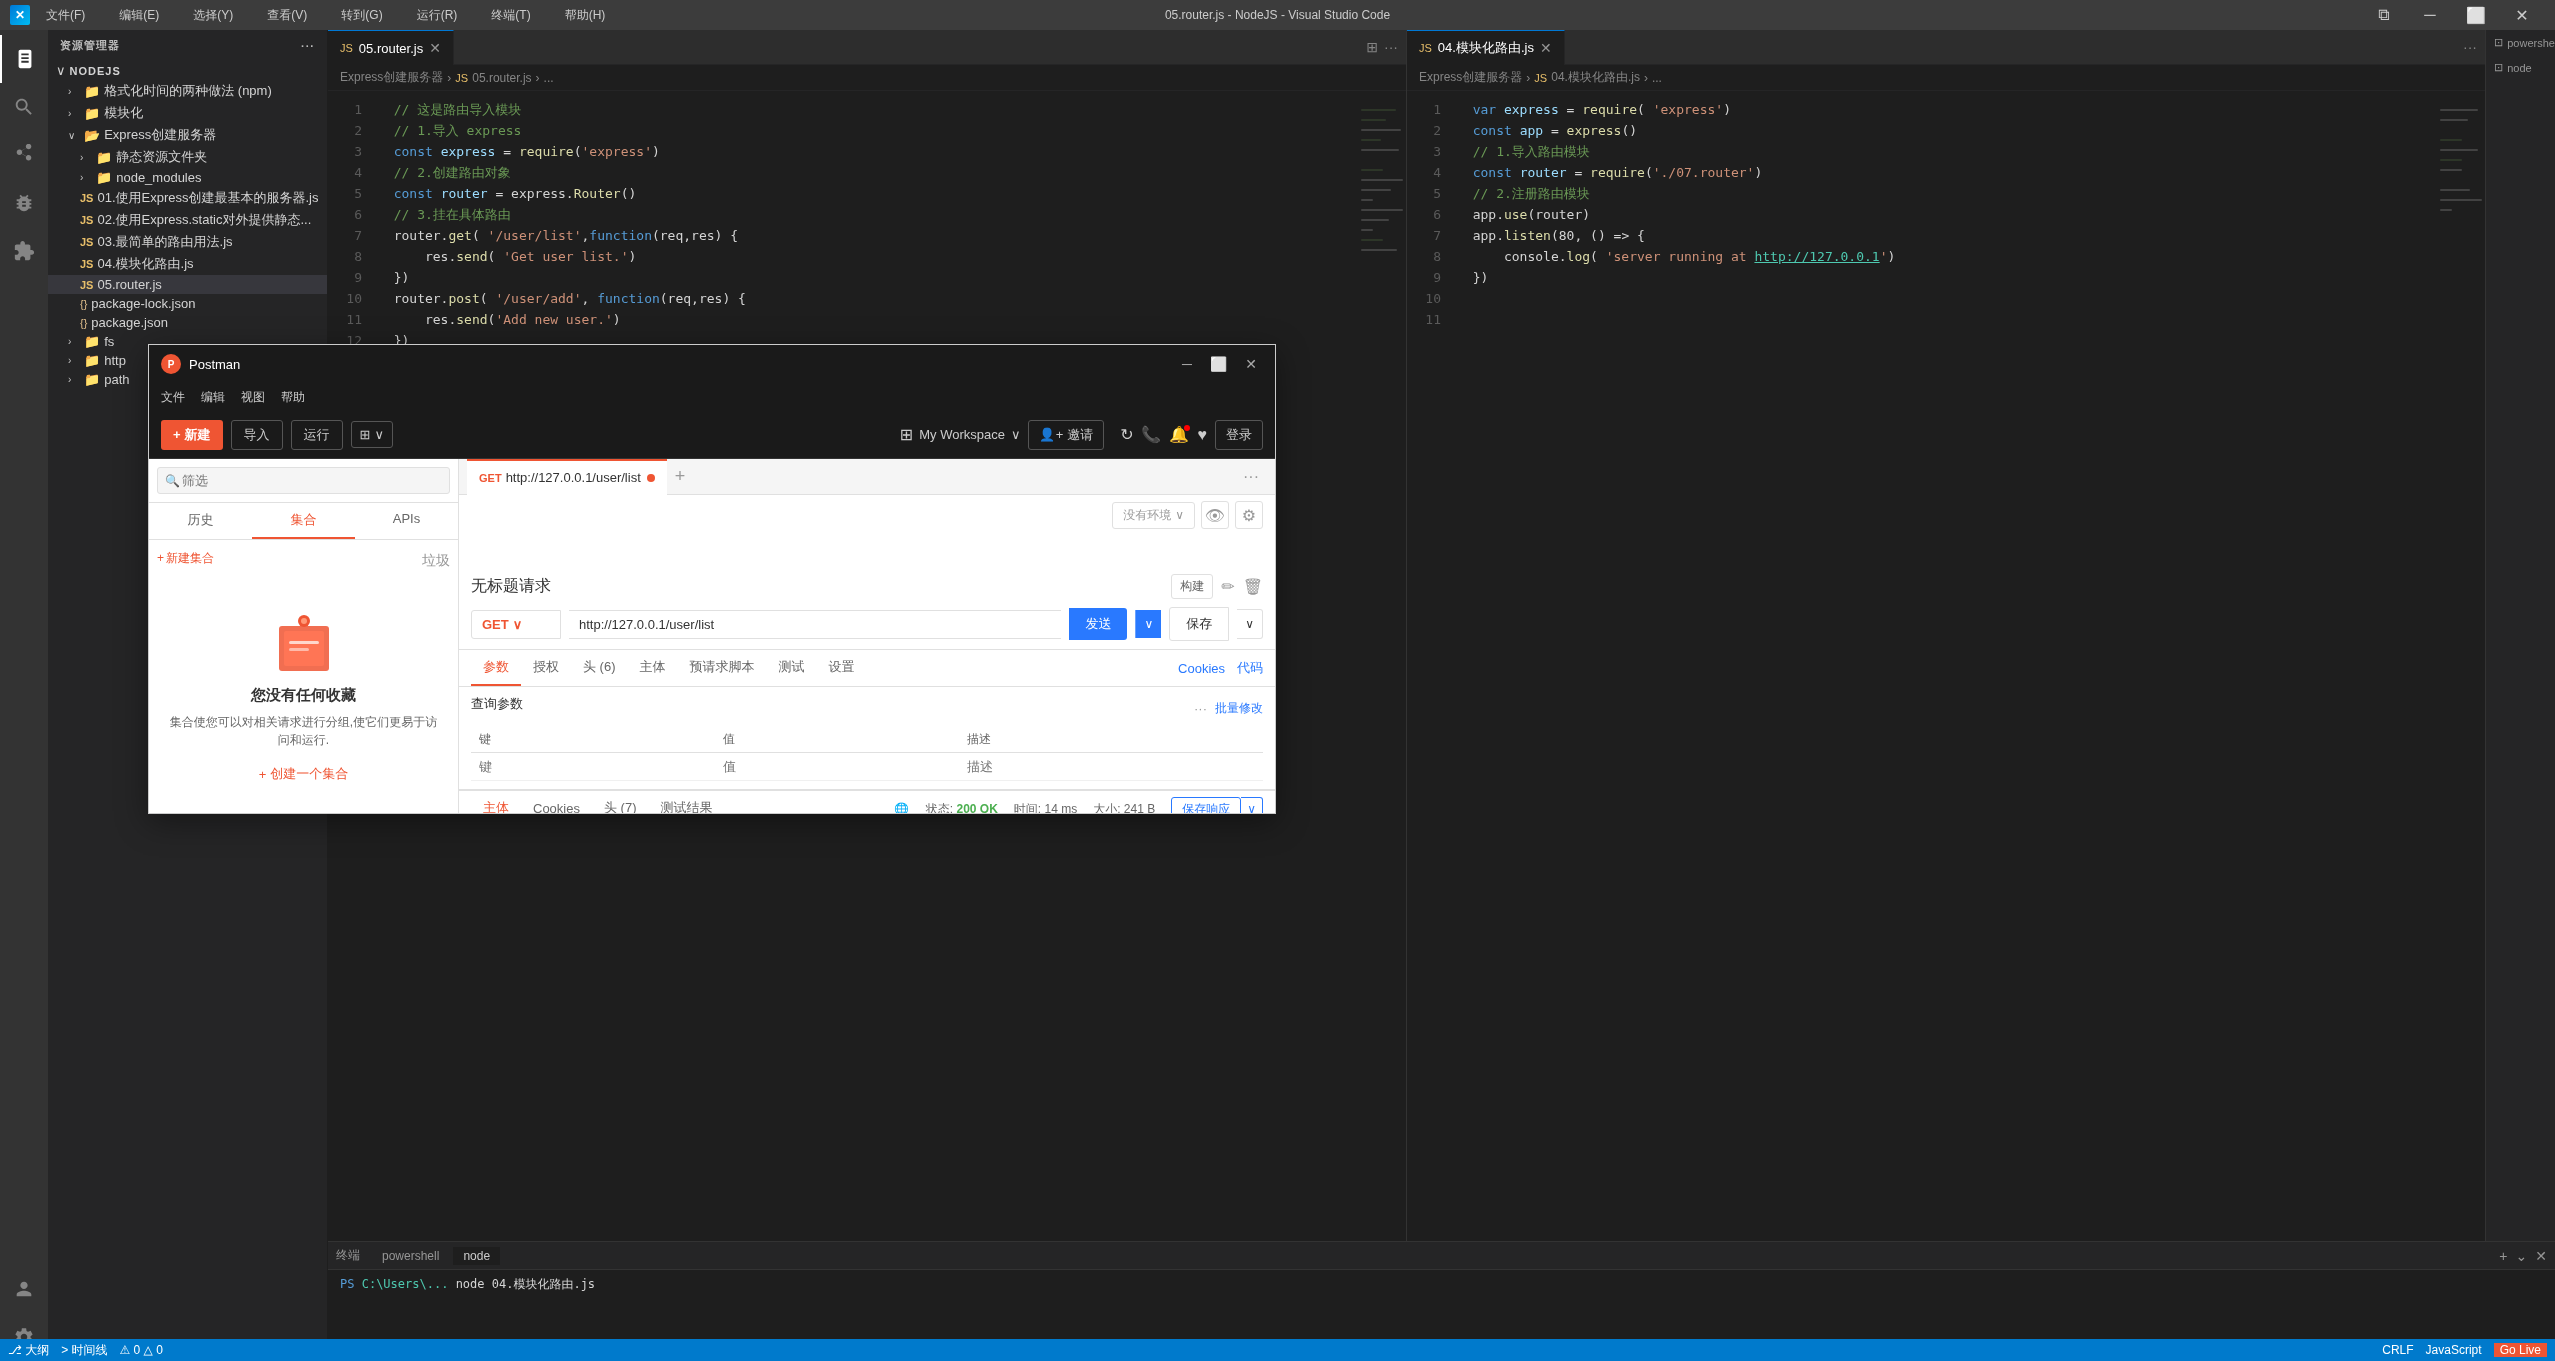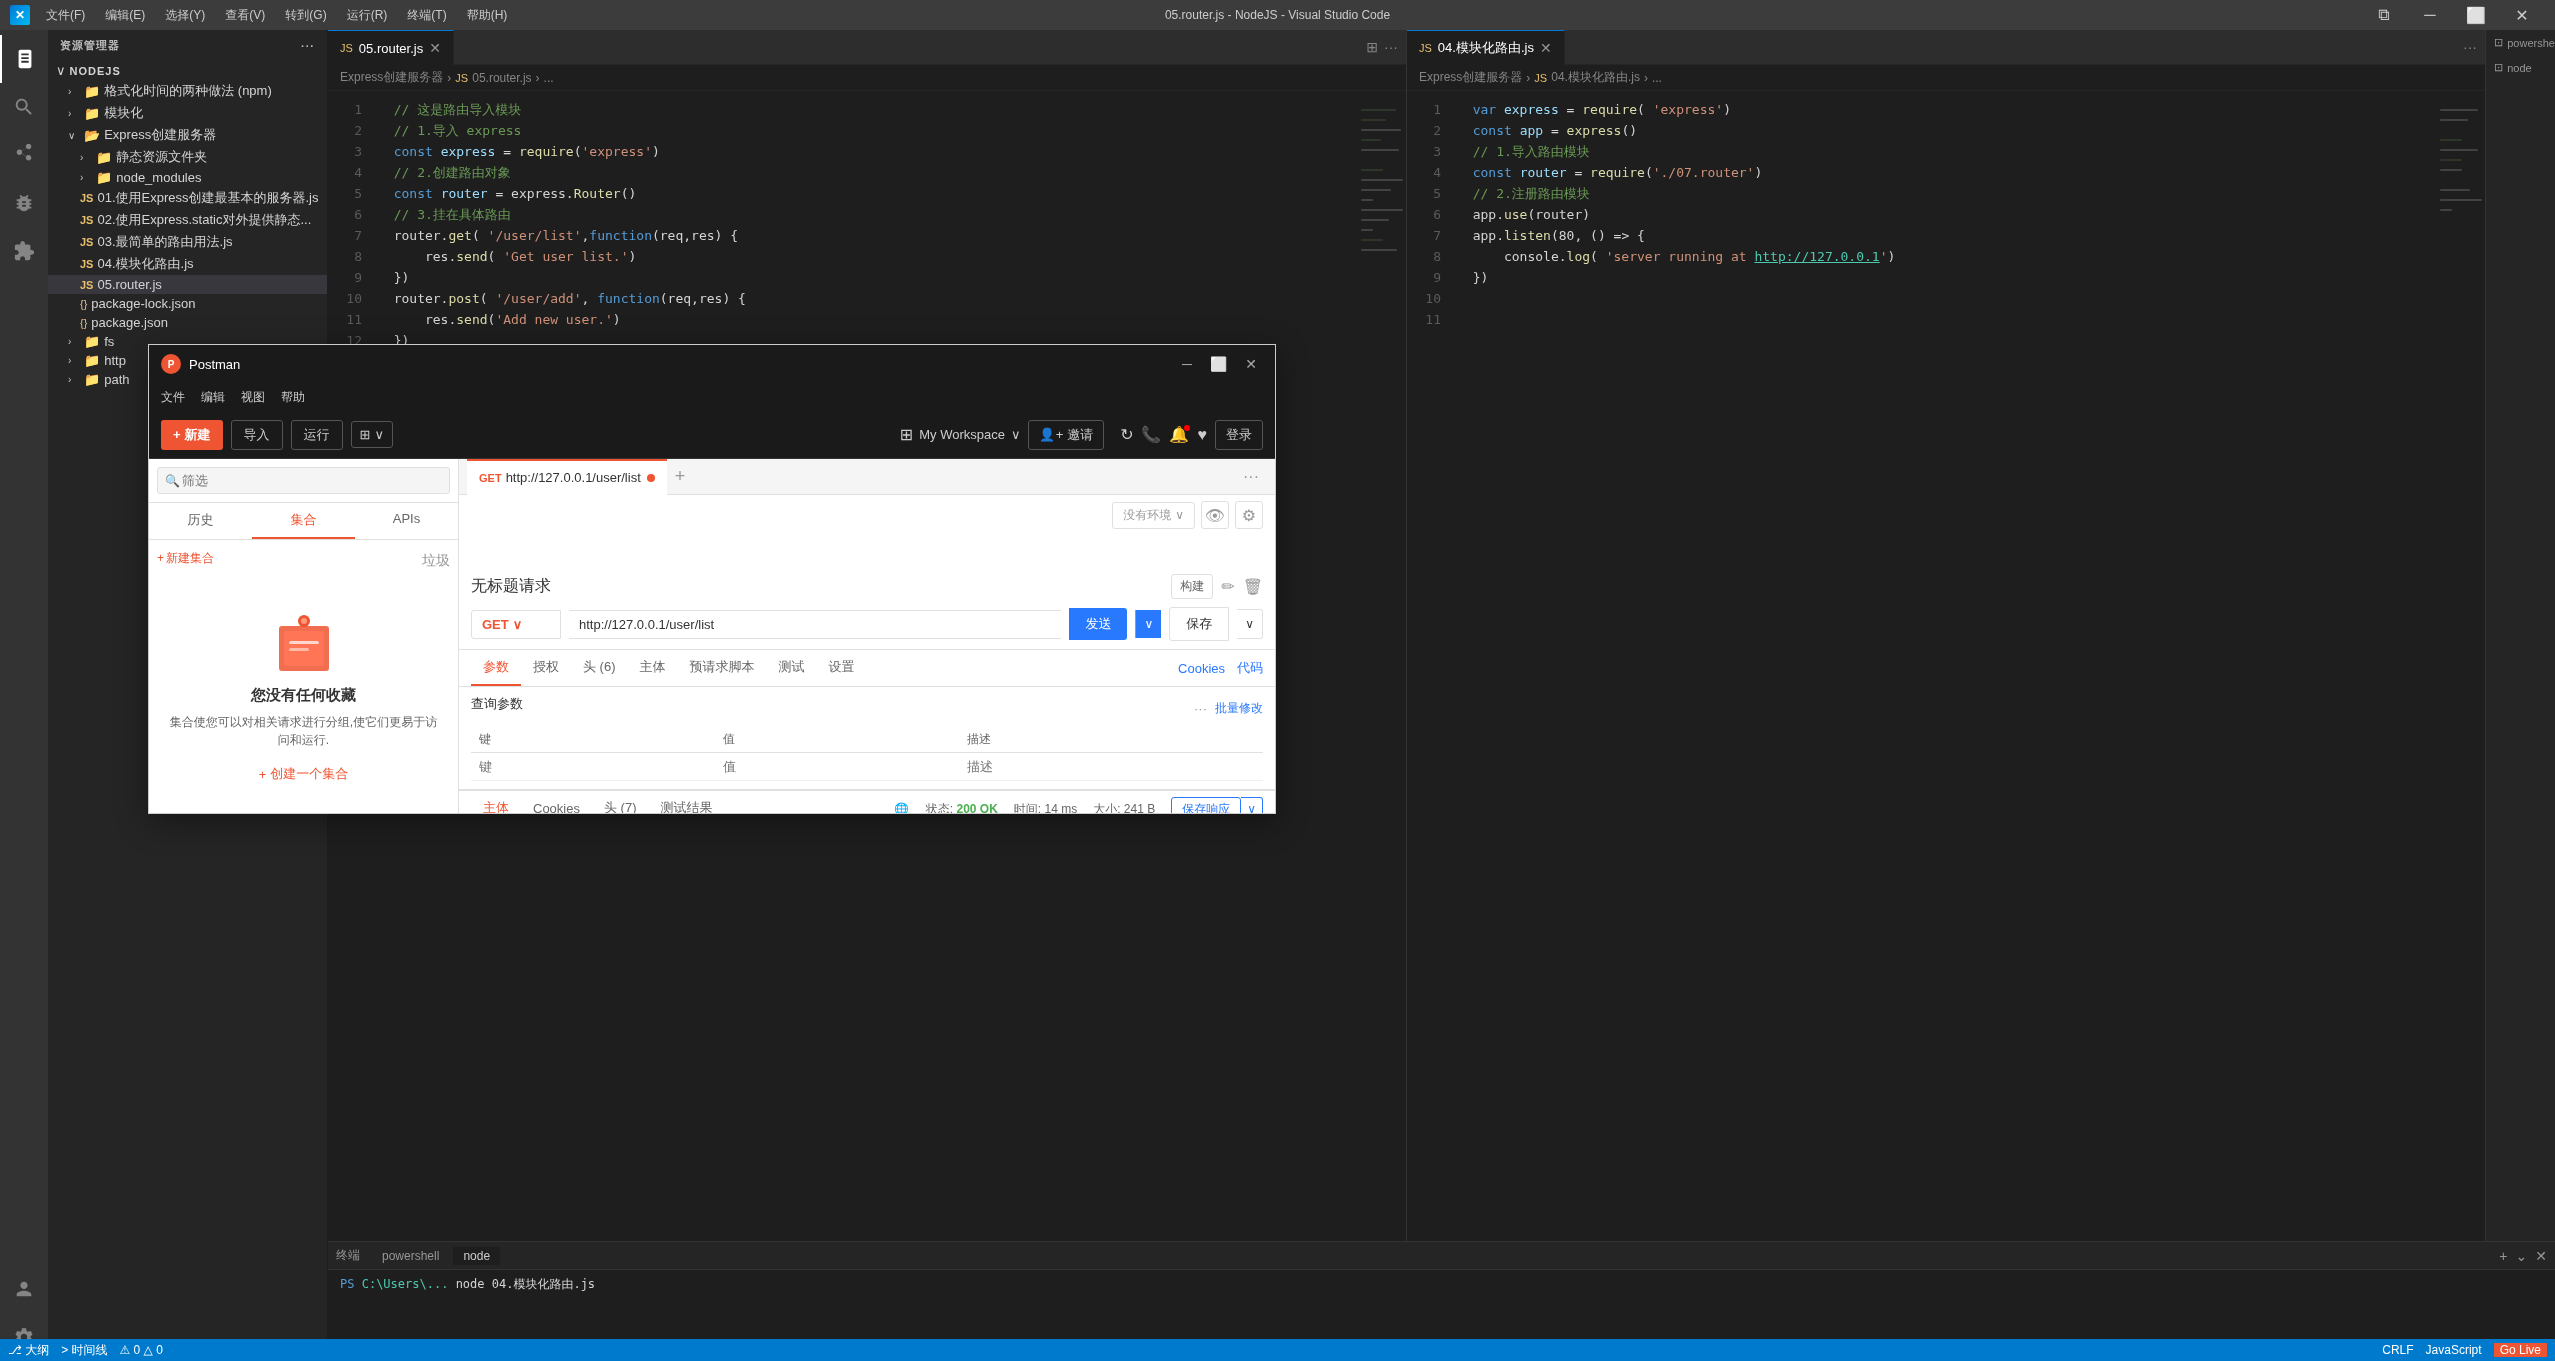--- a/index.html
+++ b/index.html
@@ -4,21 +4,21 @@
   <style>
     * { box-sizing: border-box; margin: 0; padding: 0; }
     body { font-family: 'Segoe UI', sans-serif; font-size: 13px; background: #1e1e1e; color: #d4d4d4; overflow: hidden; width: 2555px; height: 1361px; }
     
     
     .vscode-titlebar {
       display: flex; align-items: center; background: #3c3c3c; height: 30px; padding: 0 10px;
       justify-content: space-between; position: relative;
     }
     .vscode-titlebar .title { position: absolute; left: 50%; transform: translateX(-50%); font-size: 12px; color: #cccccc; }
-    .vscode-titlebar .menu-items { display: flex; gap: 4px; }
+    .vscode-titlebar .menu-items { display: flex; gap: 18px; }
     .vscode-titlebar .menu-item { padding: 2px 8px; font-size: 12px; color: #cccccc; cursor: pointer; }
     .vscode-titlebar .window-controls { display: flex; gap: 0; }
     .vscode-titlebar .win-btn { width: 46px; height: 30px; display: flex; align-items: center; justify-content: center; font-size: 16px; cursor: pointer; color: #cccccc; }
 
     
     .vscode-main { display: flex; height: calc(1361px - 30px); }
 
     
     .activity-bar {
       width: 48px; background: #333333; display: flex; flex-direction: column; align-items: center;

